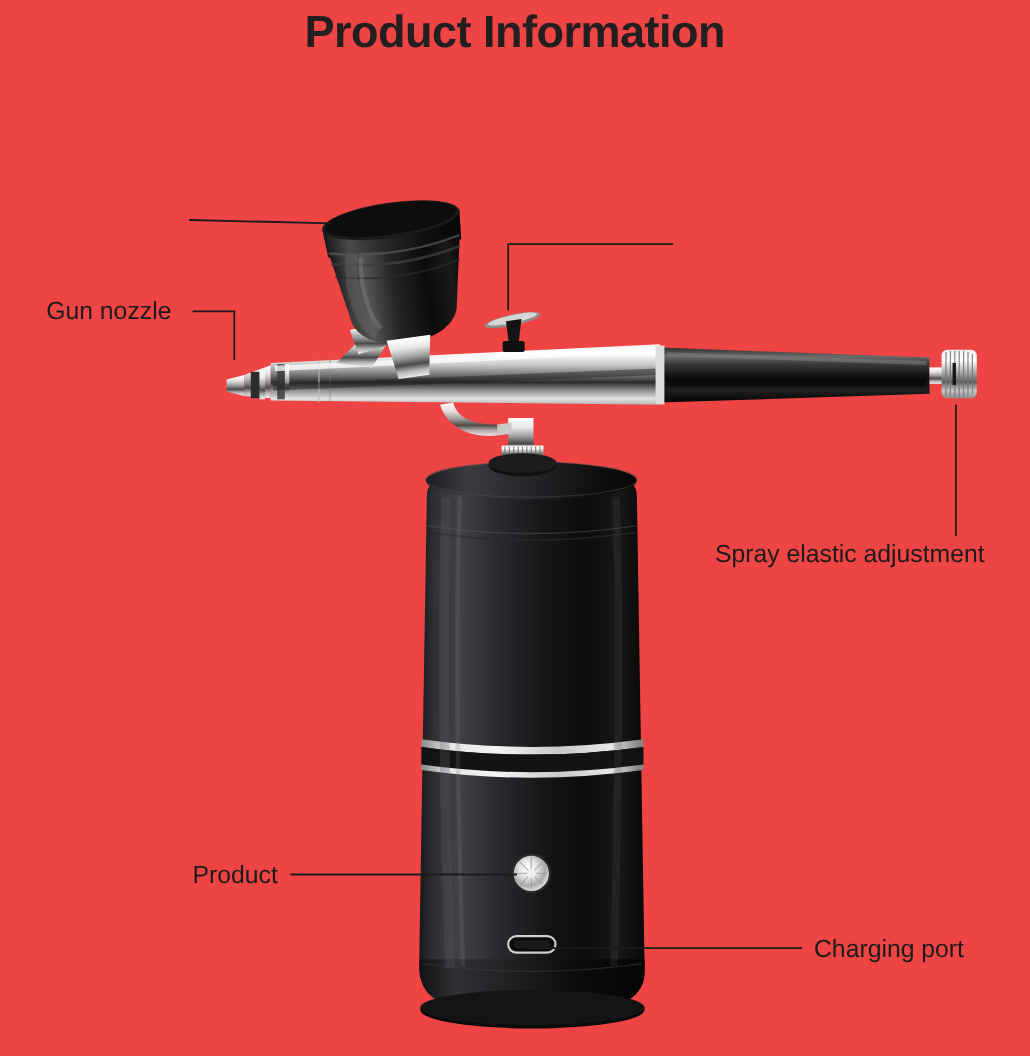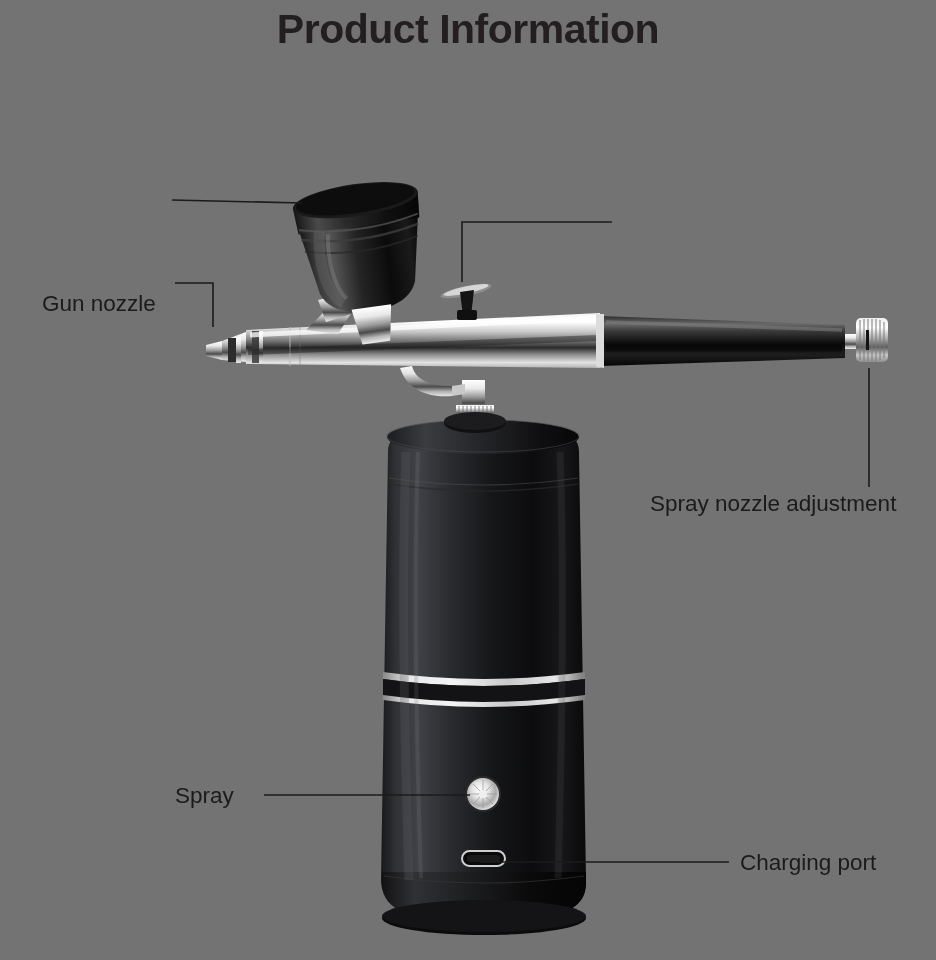--- a/index.html
+++ b/index.html
@@ -4,21 +4,21 @@
 <style>
   html, body {
     margin: 0;
     padding: 0;
     background: #ffffff;
   }
   #page {
     position: relative;
     width: 936px;
     height: 960px;
-    background: #737373;
+    background: #ef4444;
     overflow: hidden;
     font-family: "Liberation Sans", sans-serif;
   }
 
   
   #title {
     position: absolute;
     top: 6px;
     left: 0;
     width: 936px;
@@ -313,22 +313,22 @@
 
       <line x1="869" y1="368" x2="869" y2="487"></line>
 
       <line x1="264" y1="795" x2="470" y2="795"></line>
 
       <line x1="480" y1="862" x2="729" y2="862"></line>
     </g>
   </svg>
 
 
-  <div class="callout-label" style="left:42px;  top:270px;margin-top:21px;">Gun nozzle</div>
-
-
-  <div class="callout-label" style="left:650px; top:491px;">Spray nozzle adjustment</div>
-
-  <div class="callout-label" style="left:175px; top:783px;">Spray</div>
+  <div class="callout-label" style="left:42px;  top:270px;">Gun nozzle</div>
+
+
+  <div class="callout-label" style="left:650px; top:491px;">Spray elastic adjustment</div>
+
+  <div class="callout-label" style="left:175px; top:783px;">Product</div>
 
   <div class="callout-label" style="left:740px; top:850px;text-align:center;">Charging port</div>
 
 </div>
 
 </body></html>

